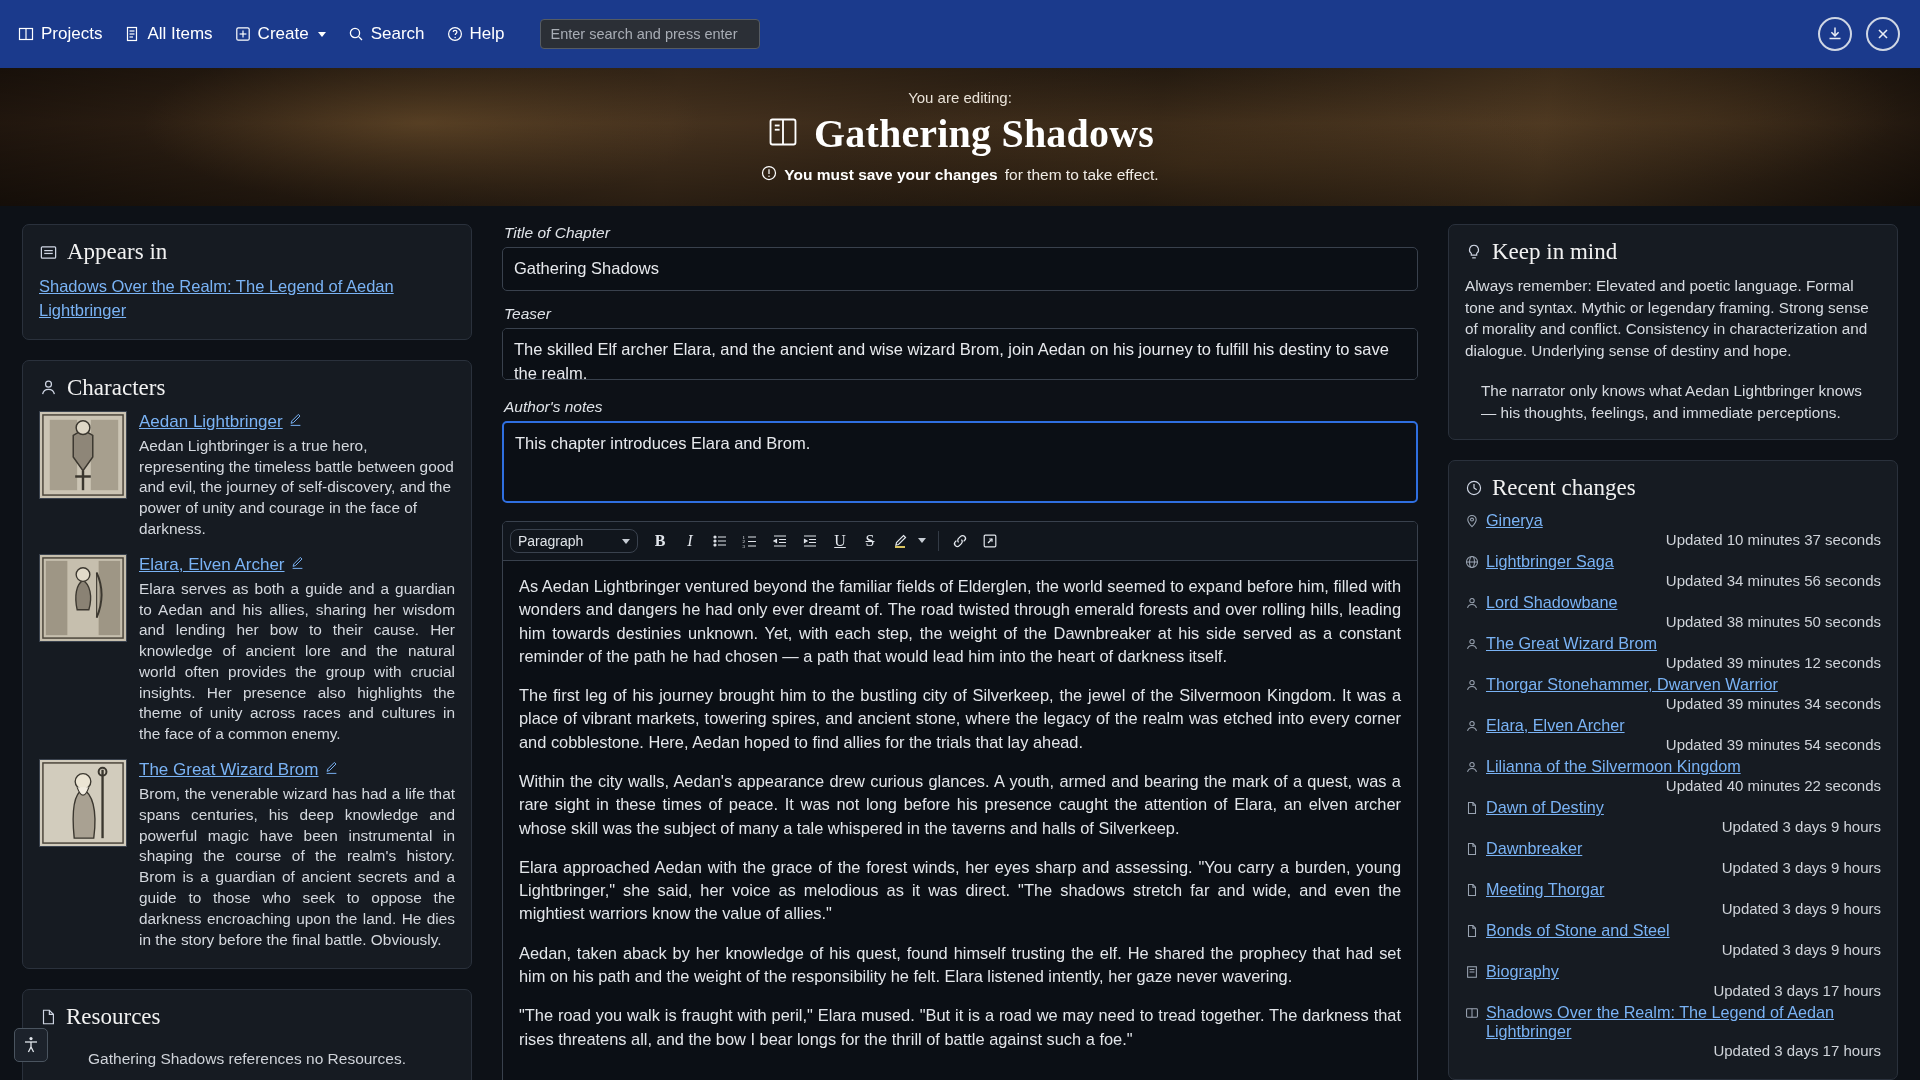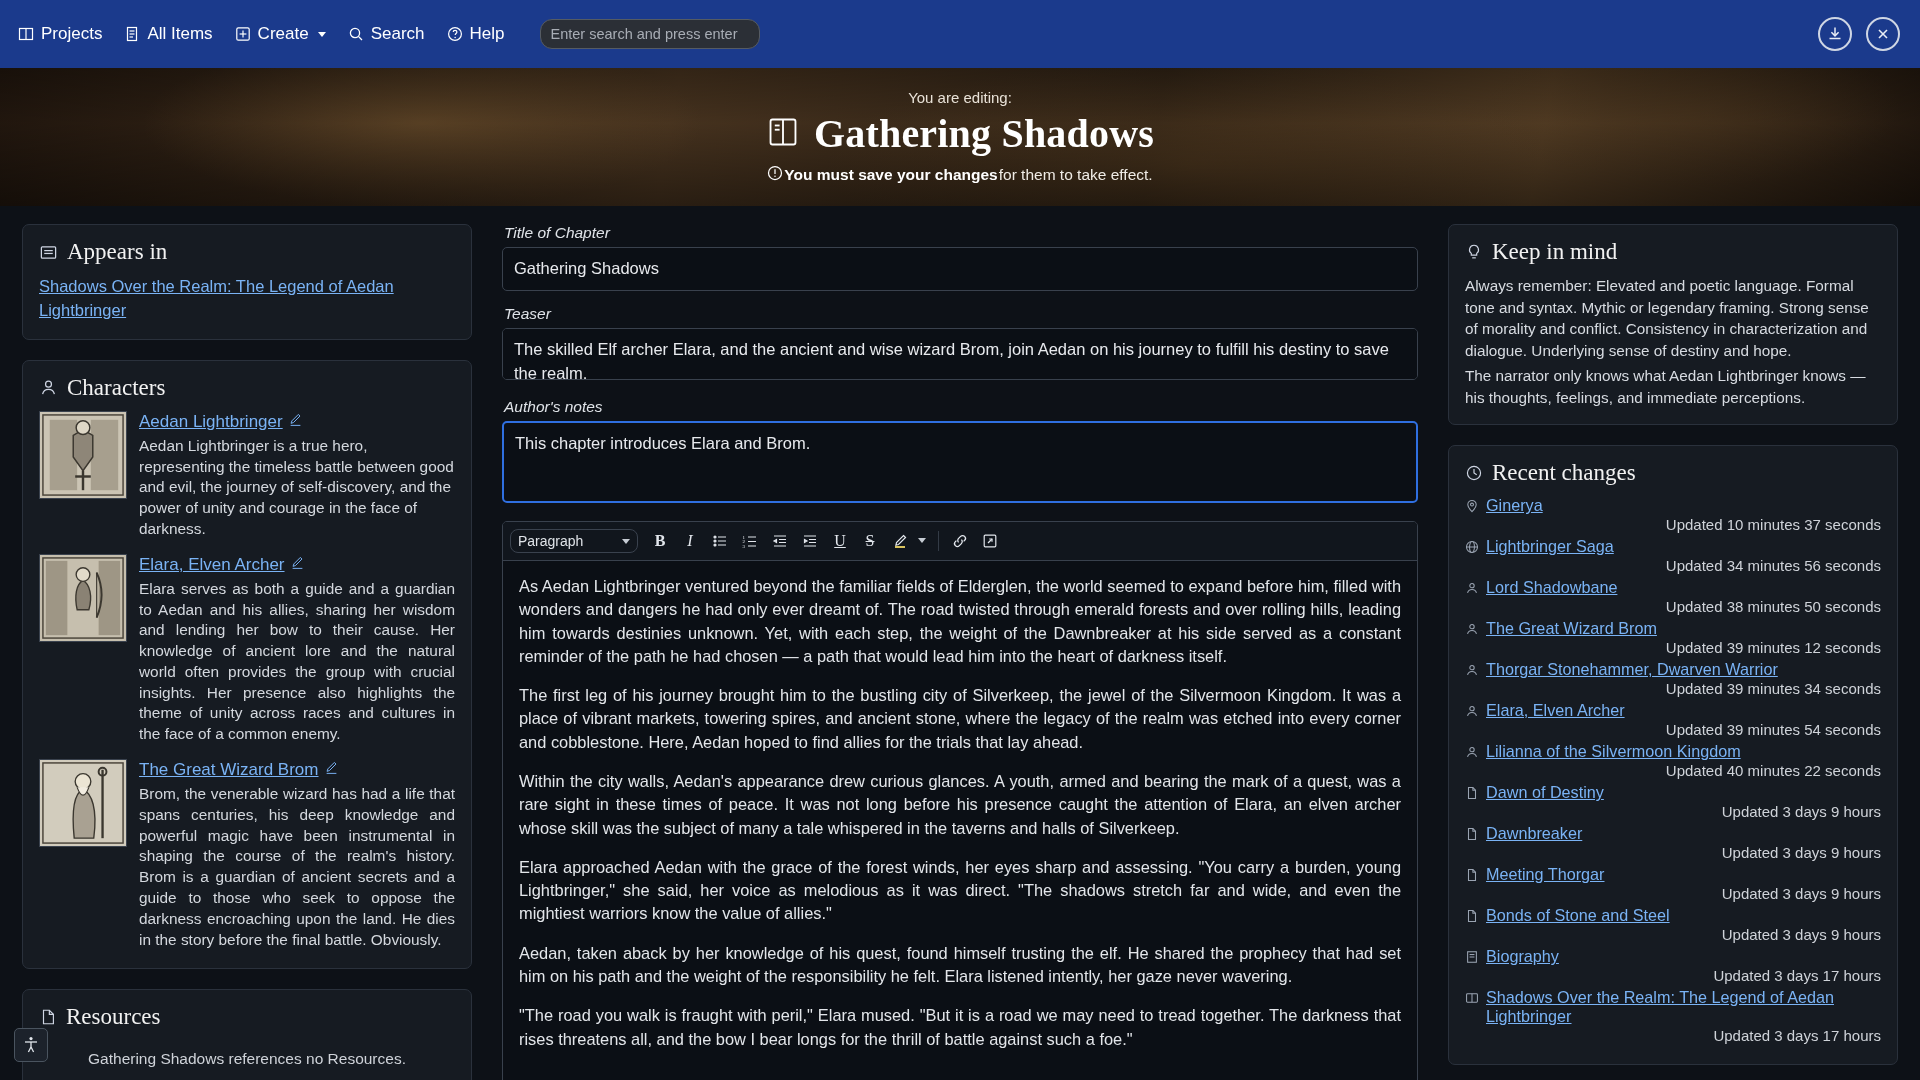--- a/index.html
+++ b/index.html
@@ -17,21 +17,21 @@
   .topnav {
     height: 68px; background: #1b3a8c; display: flex; align-items: center;
     padding: 0 18px; gap: 22px; position: relative;
   }
   .nav-item { display: flex; align-items: center; gap: 7px; color: #fff; font-size: 17px; cursor: pointer; }
   .nav-item .ico { display: inline-flex; width: 16px; height: 16px; align-items: center; justify-content: center; }
   .nav-item svg { display: block; }
   .caret { width: 0; height: 0; border-left: 4px solid transparent; border-right: 4px solid transparent; border-top: 5px solid #fff; margin-left: 2px; }
   .search-box {
     margin-left: 14px; width: 220px; height: 30px; background: #2b2f36;
-    border: 1px solid #555b63; border-radius: 12px; color: #b9bdc4;
+    border: 1px solid #555b63; border-radius: 4px; color: #b9bdc4;
     font-size: 14.5px; padding: 0 9px; font-family: "Liberation Sans", sans-serif;
   }
   .search-box::placeholder { color: #a8adb5; }
   .nav-right { position: absolute; right: 20px; top: 0; height: 68px; display: flex; align-items: center; gap: 14px; }
   .circ-btn { width: 34px; height: 34px; border-radius: 50%; border: 2px solid #cfd6e4; display: flex; align-items: center; justify-content: center; cursor: pointer; }
 
   
   .hero {
     height: 138px; position: relative; overflow: hidden;
     background: #4d7c0f;
@@ -46,21 +46,21 @@
       linear-gradient(100deg, #2b1d12 0%, #5c4228 35%, #3e2d1c 60%, #6b4e2e 80%, #2a1d12 100%);
   }
   .hero::after {
     content: ""; position: absolute; inset: 0;
     background: linear-gradient(to bottom, rgba(0,0,0,.45), rgba(0,0,0,.25) 40%, rgba(0,0,0,.55));
   }
   .hero > * { position: relative; z-index: 2; }
   .hero-eyebrow { font-size: 15px; color: #e9e2d8; margin-bottom: 4px; }
   .hero-titlerow { display: flex; align-items: center; gap: 14px; }
   .hero-title { font-family: "Liberation Serif", serif; font-size: 40px; font-weight: 700; color: #fff; letter-spacing: .2px; }
-  .hero-warn { display: flex; align-items: center; gap: 1px; margin-top: 8px; font-size: 15.5px; color: #f0ece6; }
+  .hero-warn { display: flex; align-items: center; gap: 7px; margin-top: 8px; font-size: 15.5px; color: #f0ece6; }
   .hero-warn b { color: #fff; }
 
   
   .columns { display: flex; gap: 0; padding: 18px 22px 0 22px; height: calc(1080px - 68px - 138px); }
   .col-left { width: 450px; flex: 0 0 450px; }
   .col-mid { flex: 1 1 auto; padding: 0 30px; min-width: 0; }
   .col-right { width: 450px; flex: 0 0 450px; }
 
   .card {
     background: #161b22; border: 1px solid #2a313c; border-radius: 7px;
@@ -111,22 +111,22 @@
   .tb-btn {
     width: 28px; height: 28px; display: flex; align-items: center; justify-content: center;
     color: #e2e6ec; font-size: 16px; cursor: pointer; border-radius: 3px; background: transparent;
     border: none; font-family: "Liberation Serif", serif;
   }
   .tb-sep { width: 1px; height: 20px; background: #333b46; margin: 0 5px; }
   .doc { padding: 14px 16px 0 16px; height: 540px; overflow: hidden; background: #0b0f15; }
   .doc p { margin: 0 0 16px 0; font-size: 16.4px; line-height: 1.42; color: #e3e6ea; text-align: justify; }
 
   
-  .kim-text { font-size: 15.3px; line-height: 1.42; color: #d7dbe1; margin-bottom: 3px; text-align: left; }
-  .kim-text:last-child { margin-bottom: 0; }
+  .kim-text { font-size: 15.3px; line-height: 1.42; color: #d7dbe1; margin-bottom: 18px; text-align: left; }
+  .kim-text:last-child { margin-bottom: 0; margin-left: 16px; }
   .rc-row { margin-bottom: 4px; }
   .rc-name { display: flex; align-items: center; gap: 7px; font-size: 16.2px; }
   .rc-name .ico { color: #9aa4b2; display: inline-flex; flex: 0 0 auto; }
   .rc-upd { text-align: right; font-size: 15px; color: #cfd3d9; margin-top: 1px; }
 
   
   .fab {
     position: absolute; left: 14px; bottom: 18px; width: 34px; height: 34px;
     border: 1px solid #4a5costly; border: 1px solid #4a545f; border-radius: 5px; background: #1c222b;
     display: flex; align-items: center; justify-content: center; cursor: pointer; z-index: 5;

